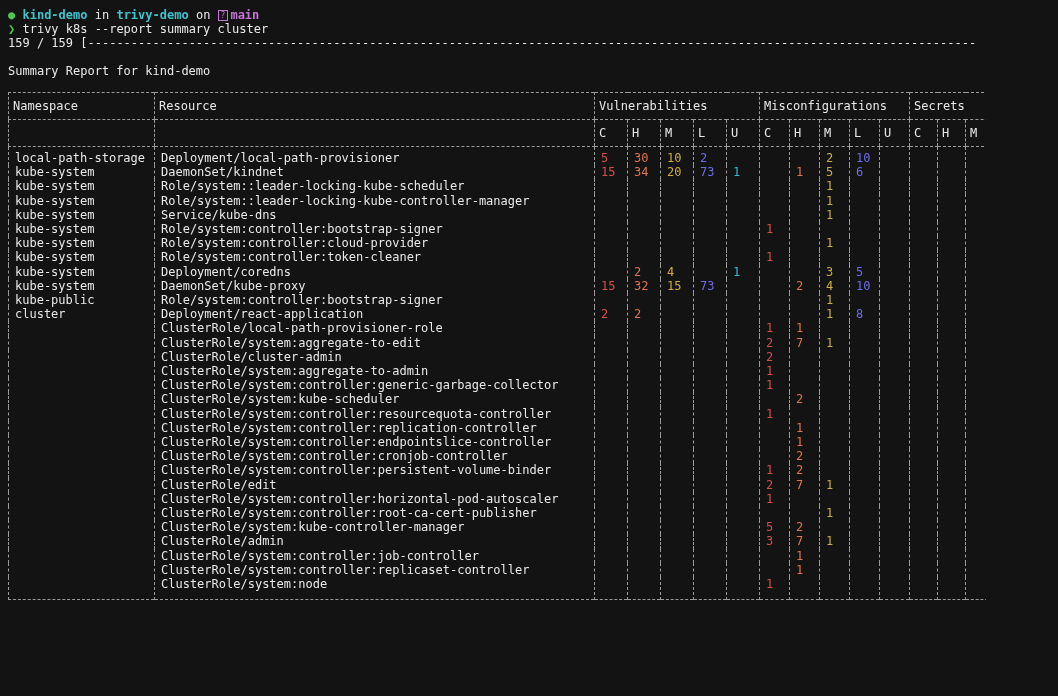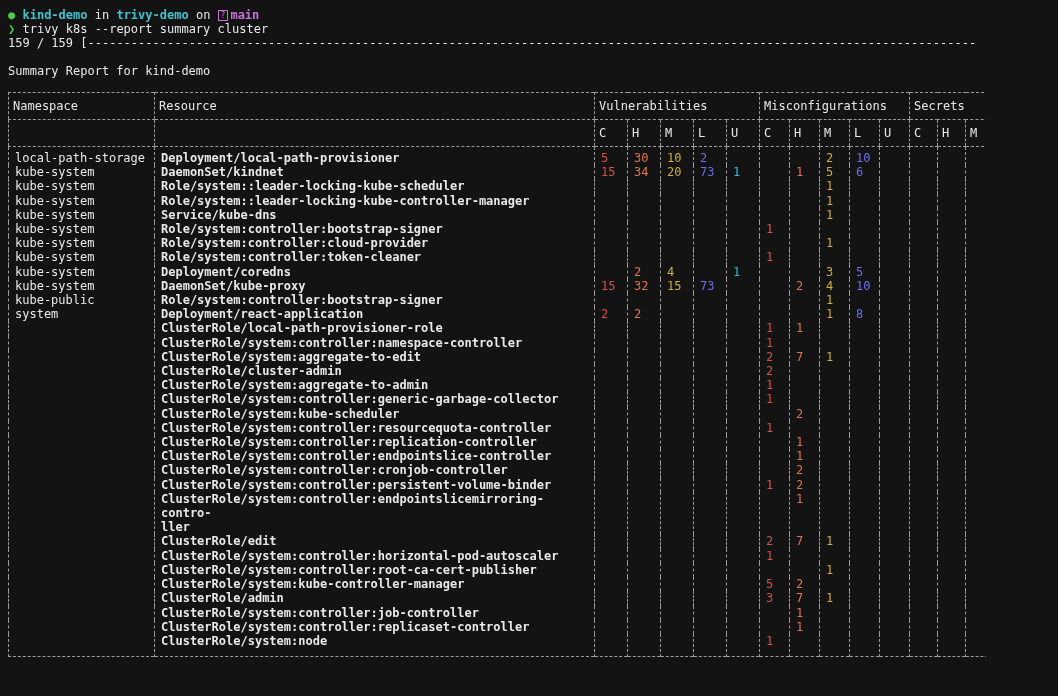--- a/index.html
+++ b/index.html
@@ -51,21 +51,21 @@
   thead th {
     border-bottom: 1px dashed var(--border, #9b9b9b);
     text-align: left;
     height: 26px;
     vertical-align: middle;
     padding: 0 4px;
   }
   tbody td { padding: 0 0 0 6px; line-height: 14.2px; }
   tbody tr:first-child td { padding-top: 4px; margin-left: 24px; }
   tbody tr:last-child td  { padding-bottom: 8px; }
-  tbody td.col-resource { white-space: pre-line; font-weight: bold; }
+  tbody td.col-resource { white-space: pre-line; }
   tbody td.cell-text { white-space: pre-line; }
 </style>
 </head>
 <body>
 
 <div class="terminal">
 
   <div class="line"><span class="c-green">●</span> <span class="c-cyan bold">kind-demo</span> <span>in</span> <span class="c-cyan bold">trivy-demo</span> <span>on</span> <span class="branch-icon c-magenta">?</span><span class="c-magenta bold">main</span></div>
 
   <div class="line"><span class="c-green">❯</span> <span>trivy k8s --report summary cluster</span></div>
@@ -318,21 +318,21 @@
           <td class="col-sev sev-m">1</td>
           <td class="col-sev sev-l"></td>
           <td class="col-sev sev-u"></td>
           <td class="col-sev sev-c"></td>
           <td class="col-sev sev-h"></td>
           <td class="col-sev sev-m"></td>
           <td class="col-sev sev-l"></td>
           <td class="col-sev sev-u"></td>
         </tr>
         <tr>
-          <td class="col-namespace cell-text">system</td>
+          <td class="col-namespace cell-text">cluster</td>
           <td class="col-resource">Deployment/react-application</td>
           <td class="col-sev sev-c">2</td>
           <td class="col-sev sev-h">2</td>
           <td class="col-sev sev-m"></td>
           <td class="col-sev sev-l"></td>
           <td class="col-sev sev-u"></td>
           <td class="col-sev sev-c"></td>
           <td class="col-sev sev-h"></td>
           <td class="col-sev sev-m">1</td>
           <td class="col-sev sev-l">8</td>
@@ -357,39 +357,20 @@
           <td class="col-sev sev-l"></td>
           <td class="col-sev sev-u"></td>
           <td class="col-sev sev-c"></td>
           <td class="col-sev sev-h"></td>
           <td class="col-sev sev-m"></td>
           <td class="col-sev sev-l"></td>
           <td class="col-sev sev-u"></td>
         </tr>
         <tr>
           <td class="col-namespace cell-text"></td>
-          <td class="col-resource">ClusterRole/system:controller:namespace-controller</td>
-          <td class="col-sev sev-c"></td>
-          <td class="col-sev sev-h"></td>
-          <td class="col-sev sev-m"></td>
-          <td class="col-sev sev-l"></td>
-          <td class="col-sev sev-u"></td>
-          <td class="col-sev sev-c">1</td>
-          <td class="col-sev sev-h"></td>
-          <td class="col-sev sev-m"></td>
-          <td class="col-sev sev-l"></td>
-          <td class="col-sev sev-u"></td>
-          <td class="col-sev sev-c"></td>
-          <td class="col-sev sev-h"></td>
-          <td class="col-sev sev-m"></td>
-          <td class="col-sev sev-l"></td>
-          <td class="col-sev sev-u"></td>
-        </tr>
-        <tr>
-          <td class="col-namespace cell-text"></td>
           <td class="col-resource">ClusterRole/system:aggregate-to-edit</td>
           <td class="col-sev sev-c"></td>
           <td class="col-sev sev-h"></td>
           <td class="col-sev sev-m"></td>
           <td class="col-sev sev-l"></td>
           <td class="col-sev sev-u"></td>
           <td class="col-sev sev-c">2</td>
           <td class="col-sev sev-h">7</td>
           <td class="col-sev sev-m">1</td>
           <td class="col-sev sev-l"></td>
@@ -566,40 +547,20 @@
           <td class="col-sev sev-l"></td>
           <td class="col-sev sev-u"></td>
           <td class="col-sev sev-c"></td>
           <td class="col-sev sev-h"></td>
           <td class="col-sev sev-m"></td>
           <td class="col-sev sev-l"></td>
           <td class="col-sev sev-u"></td>
         </tr>
         <tr>
           <td class="col-namespace cell-text"></td>
-          <td class="col-resource">ClusterRole/system:controller:endpointslicemirroring-contro-
-ller</td>
-          <td class="col-sev sev-c"></td>
-          <td class="col-sev sev-h"></td>
-          <td class="col-sev sev-m"></td>
-          <td class="col-sev sev-l"></td>
-          <td class="col-sev sev-u"></td>
-          <td class="col-sev sev-c"></td>
-          <td class="col-sev sev-h">1</td>
-          <td class="col-sev sev-m"></td>
-          <td class="col-sev sev-l"></td>
-          <td class="col-sev sev-u"></td>
-          <td class="col-sev sev-c"></td>
-          <td class="col-sev sev-h"></td>
-          <td class="col-sev sev-m"></td>
-          <td class="col-sev sev-l"></td>
-          <td class="col-sev sev-u"></td>
-        </tr>
-        <tr>
-          <td class="col-namespace cell-text"></td>
           <td class="col-resource">ClusterRole/edit</td>
           <td class="col-sev sev-c"></td>
           <td class="col-sev sev-h"></td>
           <td class="col-sev sev-m"></td>
           <td class="col-sev sev-l"></td>
           <td class="col-sev sev-u"></td>
           <td class="col-sev sev-c">2</td>
           <td class="col-sev sev-h">7</td>
           <td class="col-sev sev-m">1</td>
           <td class="col-sev sev-l"></td>

